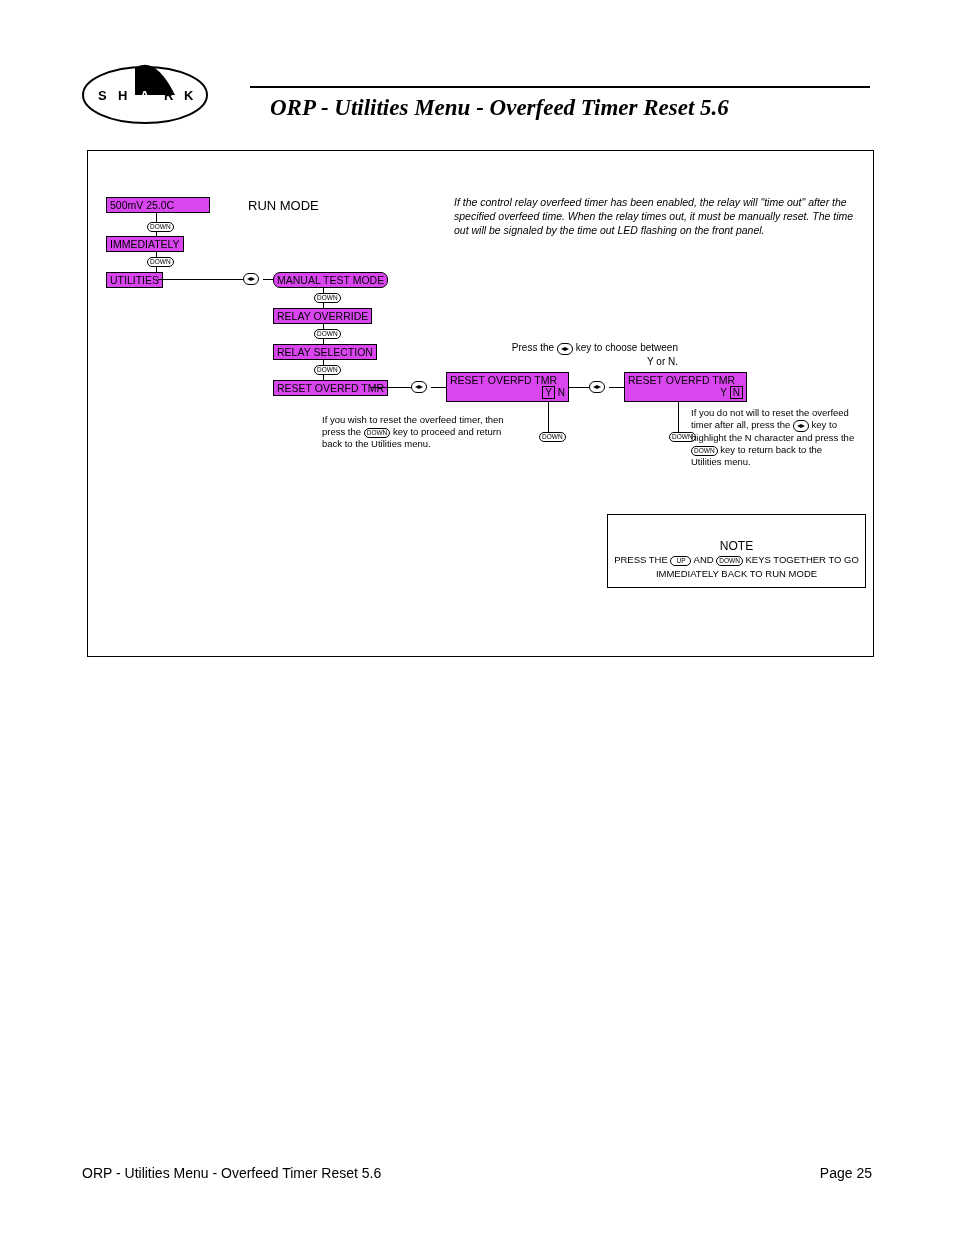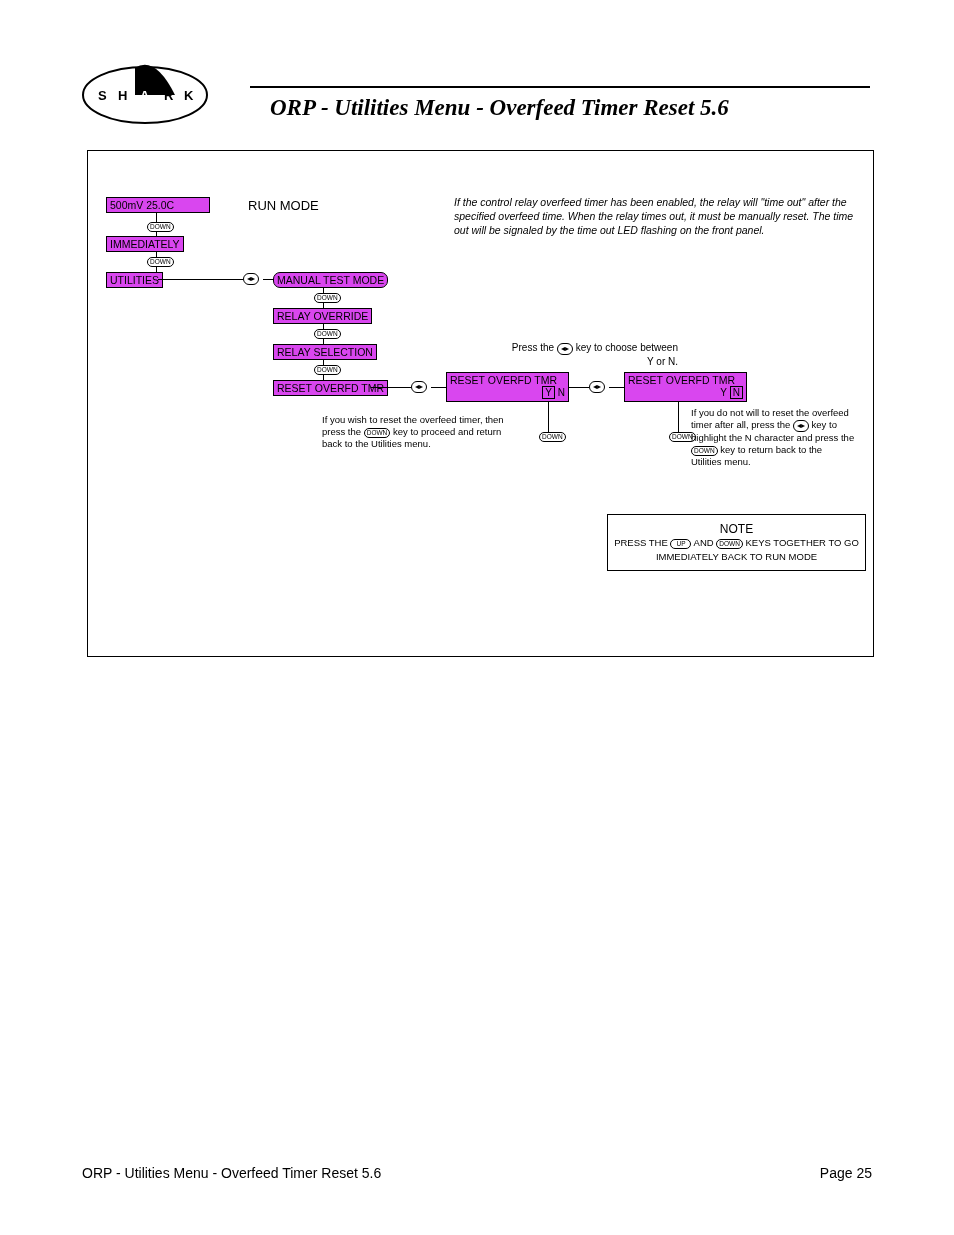--- a/index.html
+++ b/index.html
@@ -128,21 +128,21 @@
   }
   .hline {
     position: absolute;
     height: 0;
     border-top: 1px solid #000;
   }
   .notebox {
     position: absolute;
     border: 1px solid #000;
     text-align: center;
-    padding: 7px 6px 6px 6px;
+    padding: 24px 6px 6px 6px;
     font-size: 10px;
     line-height: 14px;
   }
   .notetitle {
     font-size: 12px;
     font-family: Arial, sans-serif;
   }
   .footer-left {
     position: absolute;
     left: 82px;

